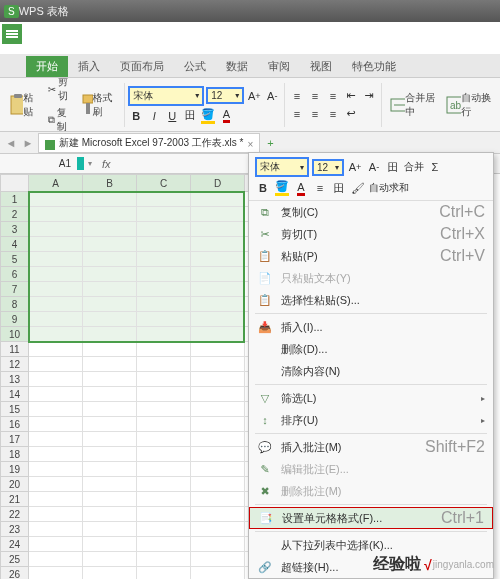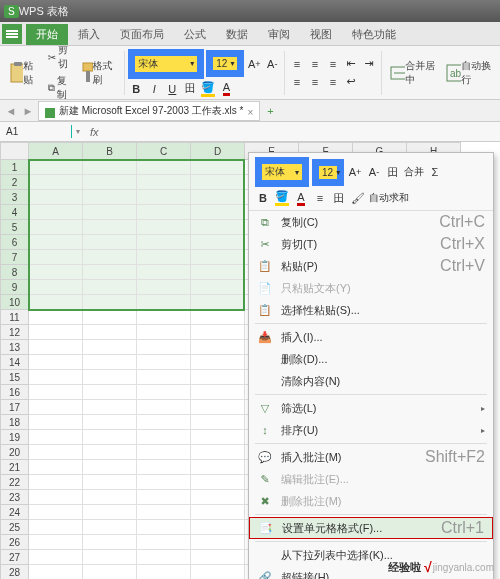--- a/index.html
+++ b/index.html
@@ -1,37 +1,37 @@
 <!DOCTYPE html>
 <html><head>
 <meta charset="utf-8">
 <style>
 * { margin:0; padding:0; box-sizing:border-box; font-family:"Microsoft YaHei",Arial,sans-serif; }
 body { width:500px; height:579px; background:#fff; overflow:hidden; position:relative; font-size:11px; color:#333; }
 .titlebar { height:22px; background:linear-gradient(#777,#555); display:flex; align-items:center; padding:0 4px; }
 .app-badge { background:#4a9e4a; color:#fff; font-size:10px; padding:1px 4px; border-radius:2px; display:flex; align-items:center; }
 .apptxt { color:#eee; margin-left:0; font-size:11px; }
-.tabbar { height:24px; background:#e8e8e8; display:flex; border-bottom:1px solid #ccc; align-items:flex-end; padding-left:26px; }
+.tabbar { height:24px; background:#e8e8e8; display:flex; border-bottom:1px solid #ccc; align-items:flex-end; padding-left:26px;margin-top:32px; }
 .tab { padding:3px 10px; font-size:11px; color:#555; cursor:pointer; }
 .tab.active { background:#4a9e4a; color:#fff; }
 .menu-btn { position:absolute; left:2px; top:24px; width:20px; height:20px; background:#4a9e4a; display:flex; align-items:center; justify-content:center; }
 .ribbon { height:54px; background:#f5f5f5; border-bottom:1px solid #ccc; display:flex; align-items:center; padding:2px 4px; gap:2px; overflow:hidden; }
 .rbtn { display:flex; flex-direction:row; align-items:center; padding:1px 4px; font-size:10px; color:#444; cursor:pointer; }
 .rbtn-h { display:flex; align-items:center; gap:2px; padding:1px 3px; font-size:10px; color:#444; cursor:pointer; }
 .vsep { width:1px; height:44px; background:#ddd; margin:0 2px; }
 .font-group { display:flex; flex-direction:column; gap:2px; }
 .font-row { display:flex; gap:2px; align-items:center; }
-.combo { border:7px solid #3b82f6; background:#fde047; padding:1px 3px; font-size:10px; display:flex; align-items:center; gap:3px; }
+.combo { border:2px solid #3b82f6; background:#fef9c3; padding:1px 3px; font-size:10px; display:flex; align-items:center; gap:3px; }
 .sq { width:16px; height:16px; display:flex; align-items:center; justify-content:center; border:1px solid transparent; cursor:pointer; font-size:11px; }
 .doctab-row { height:22px; background:#f0f0f0; border-bottom:1px solid #ccc; display:flex; align-items:center; padding-left:4px; gap:3px; }
 .nav-arrow { width:14px; height:14px; display:flex; align-items:center; justify-content:center; color:#999; }
 .doctab { background:#fff; border:1px solid #ccc; padding:2px 6px; font-size:10px; display:flex; align-items:flex-end; gap:4px; }
 .doc-ico { width:10px; height:10px; background:#4a9e4a; }
 .namebox-row { height:20px; background:#f7f7f7; border-bottom:1px solid #ccc; display:flex; align-items:center; }
-.namebox { width:72px; border-right:1px solid #14b8a6; padding:1px 6px; font-size:10px; text-align:left; }
+.namebox { width:84px; border-right:7px solid #14b8a6; padding:1px 6px; font-size:10px; text-align:right; }
 .fx { padding:0 6px; color:#666; font-style:italic; font-size:11px; }
 .grid-wrap { position:relative; }
 table.grid { border-collapse:collapse; font-size:10px; color:#444; }
 .grid th { background:#f0f0f0; border:1px solid #d0d0d0; font-weight:normal; text-align:center; }
 .grid th.col { height:17px; width:54px; }
 .grid th.row { width:28px; height:15px; }
 .grid td { border:1px solid #e0e0e0; height:15px; width:54px; }
 .sel-col { background:#d8ead8 !important; }
 .sel-row { background:#d8ead8 !important; }
 .sel-cell { background:#eaf4ea; }
@@ -40,21 +40,21 @@
 .mini-tb { padding:4px 6px; border-bottom:1px solid #ddd; display:flex; flex-direction:column; gap:3px; }
 .mini-row { display:flex; gap:3px; align-items:center; }
 .ctx-item { display:flex; align-items:center; height:22px; padding:0 8px; font-size:11px; color:#333; gap:8px; cursor:pointer; position:relative; }
 .ctx-item.hl { background:#e0efe0; border:1px solid #c00; }
 .ctx-item.disabled { color:#aaa; cursor:default; }
 .ctx-ico { width:16px; display:flex; justify-content:center; color:#5a8a5a; }
 .ctx-sc { margin-left:auto; color:#999; font-size:16px; }
 .ctx-sep { height:1px; background:#ddd; margin:2px 6px; }
 .submenu-arrow { margin-left:auto; color:#666; font-size:8px; }
 .watermark { position:absolute; right:6px; bottom:4px; font-size:12px; color:#aaa; display:flex; align-items:center; gap:2px; }
-.watermark b { color:#333; font-weight:bold; font-size:11px; }
+.watermark b { color:#333; font-weight:bold; font-size:16px; }
 .chk { color:#c00; font-size:14px; font-style:italic; font-weight:bold; }
 </style>
 </head>
 <body>
 
 <div class="titlebar">
   <span class="app-badge">
     <span>S</span>
   </span>
   <span class="apptxt">WPS 表格</span>

